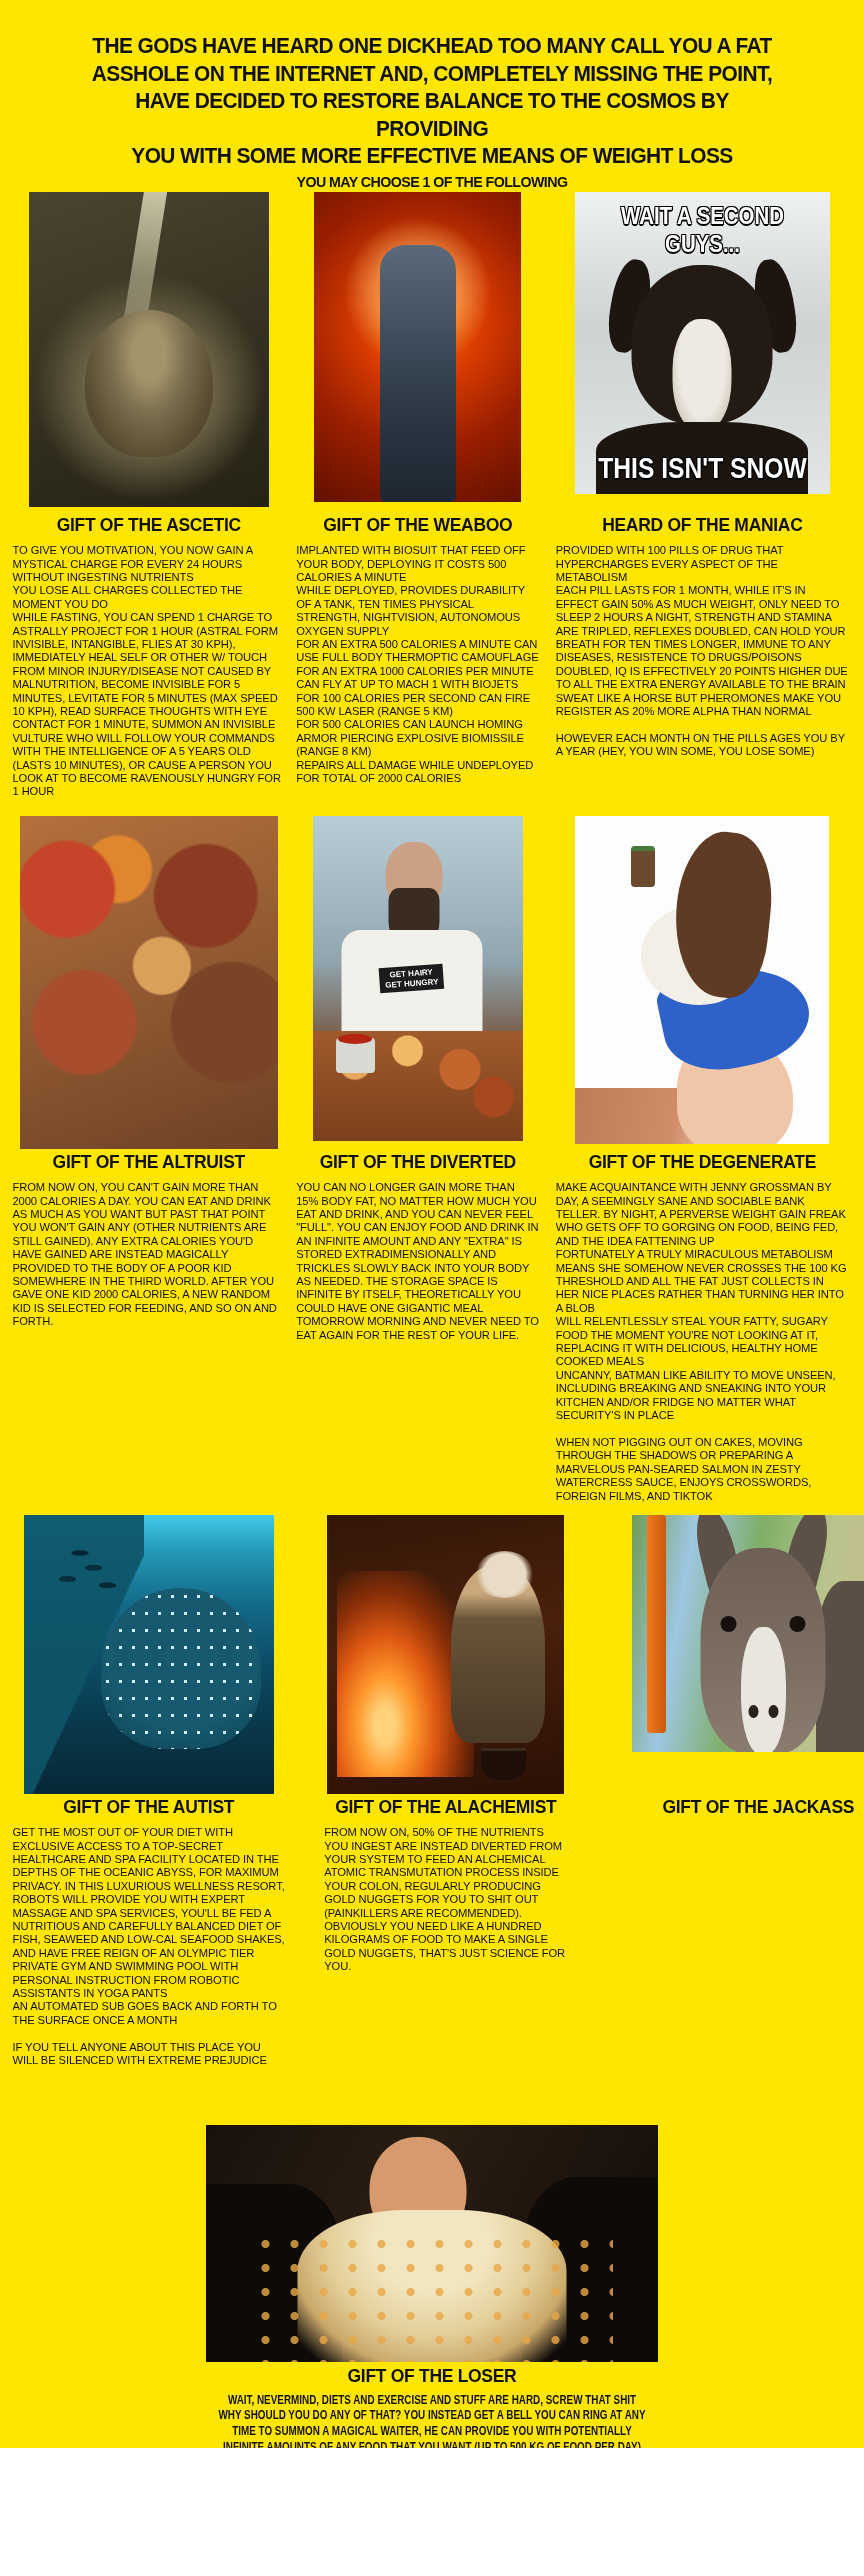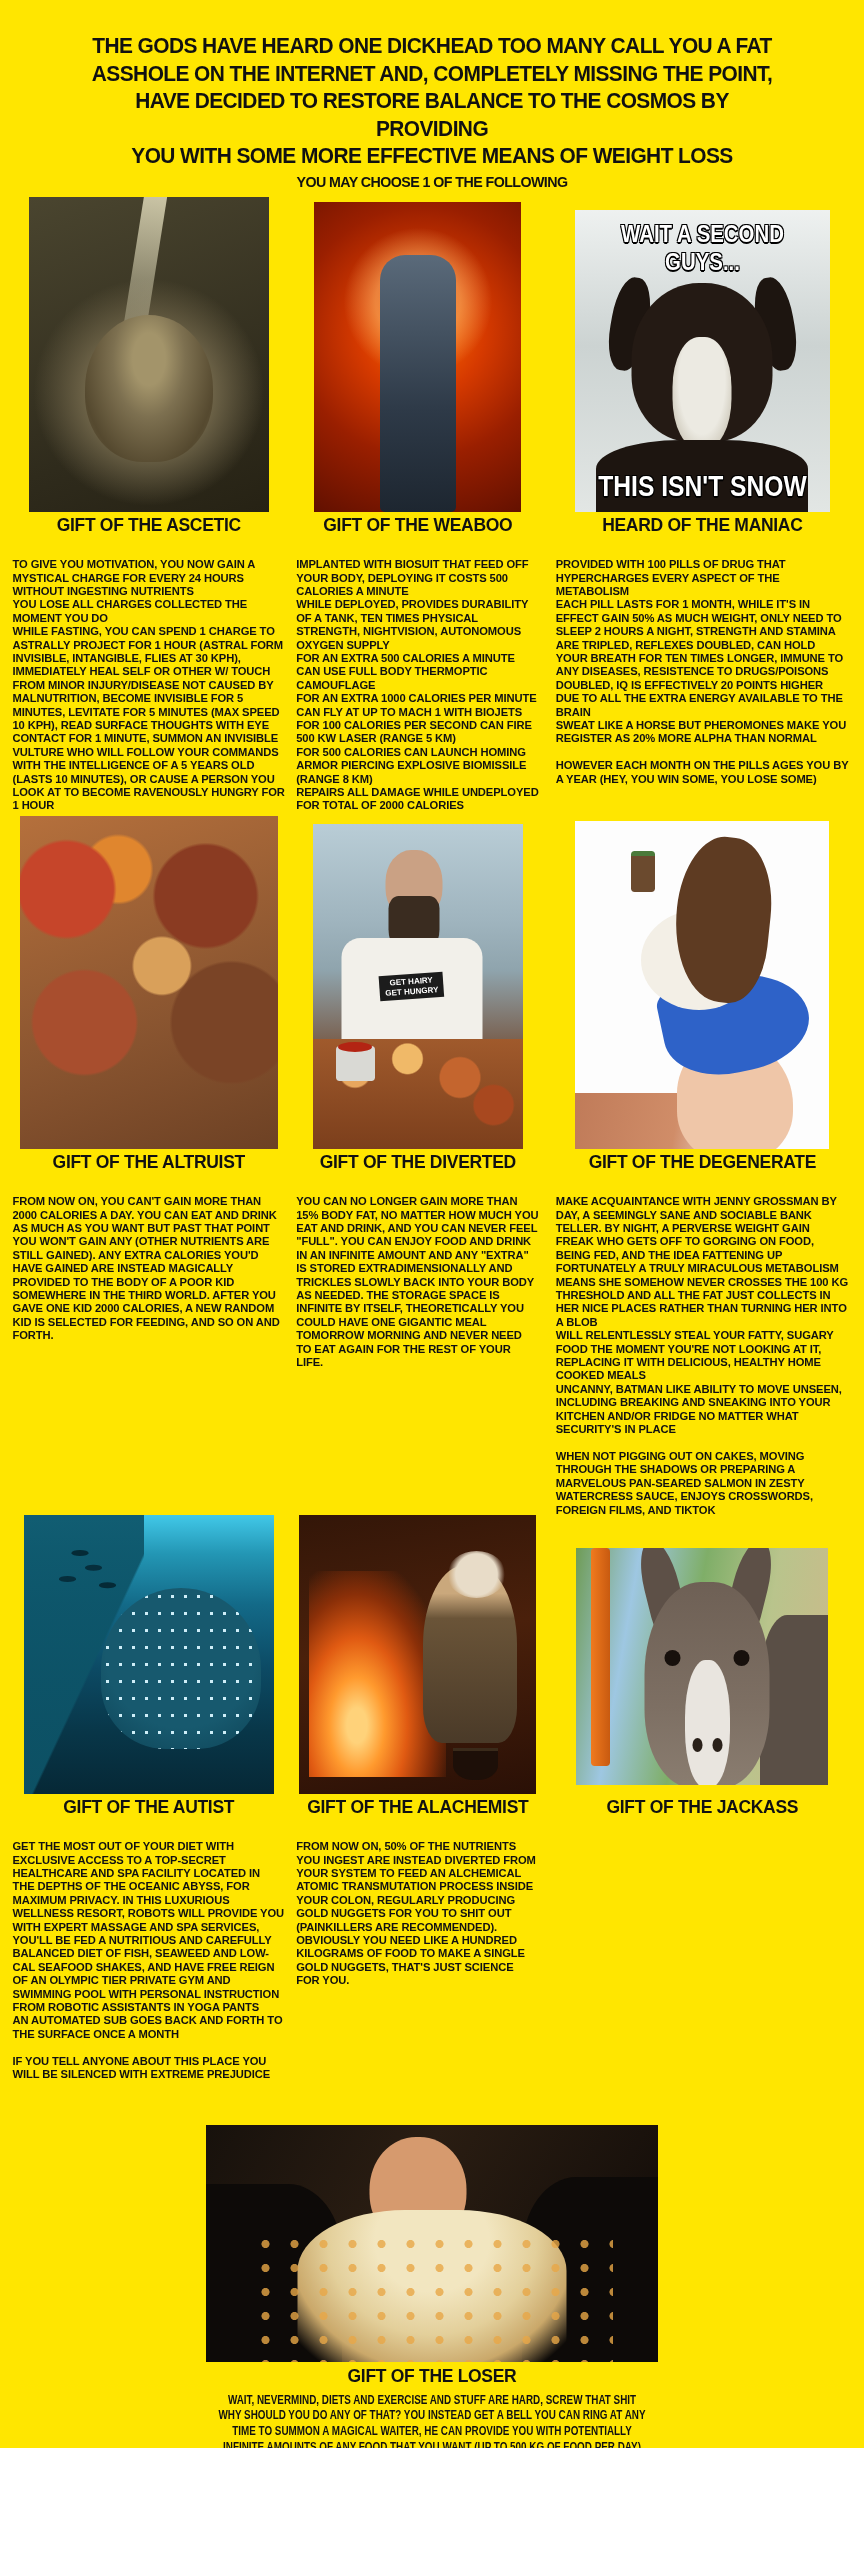--- a/index.html
+++ b/index.html
@@ -7,31 +7,31 @@
         font-family:"Liberation Sans", sans-serif;overflow:hidden;}
   
   .header{margin:32px auto 0;width:724px;text-align:center;font-size:22px;line-height:27.5px;
           font-weight:800;letter-spacing:-0.6px;white-space:pre-line;transform:scaleX(.95);transform-origin:50% 0;}
   .subtitle{margin-top:3.7px;text-align:center;font-size:15px;font-weight:800;letter-spacing:-0.6px;
             transform:scaleX(.95);transform-origin:50% 0;}
   
   .gift-row{display:grid;grid-template-columns:290px 262px 312px;align-items:start;}
   .row1{height:624px;margin-top:1.9px;}
   .row2{height:699px;}
-  .row3{height:610px;}
+  .row3{height:610px;gap:28px;}
   .col-a{padding:0 5px 0 12.5px;}
   .col-b{padding:0 12.5px 0 6.2px;}
   .col-c{padding:0 15px 0 3.7px;}
-  .img-wrap{display:flex;align-items:flex-end;justify-content:center;}
+  .img-wrap{display:flex;justify-content:center;}
   .row1 .img-wrap{height:320px;}
   .row2 .img-wrap{height:333px;}
   .row3 .img-wrap{height:279px;}
   .gift-img{position:relative;overflow:hidden;}
   .gift-title{margin-top:3.1px;text-align:center;font-size:17.5px;font-weight:800;letter-spacing:-0.3px;}
-  .gift-desc{margin-top:22px;font-size:11.2px;line-height:13.4px;font-weight:700;letter-spacing:-0.1px;white-space:pre-line;}
+  .gift-desc{margin-top:8px;font-size:11.2px;line-height:13.4px;font-weight:400;letter-spacing:-0.1px;white-space:pre-line;}
   
   .img-ascetic{width:240px;height:315px;background:
       radial-gradient(ellipse 60% 45% at 50% 62%, #8d7f54 0%, #6b6146 45%, rgba(0,0,0,0) 80%),
       linear-gradient(160deg,#4a452f,#2f2b1c 70%,#262214);}
   .beam{position:absolute;left:42%;top:-8%;width:22.5px;height:72%;transform:rotate(9deg);
         background:linear-gradient(rgba(242,236,202,.85),rgba(242,236,202,0));}
   .ascetic-fig{position:absolute;left:50%;bottom:16%;width:128px;height:147px;transform:translateX(-50%);
         border-radius:50% 50% 45% 45%;
         background:radial-gradient(ellipse at 50% 30%, #a3946a 0 18%, #7d7050 40%, #55492f 75%, rgba(0,0,0,0) 100%);}
   .img-weaboo{width:207px;height:310px;background:

